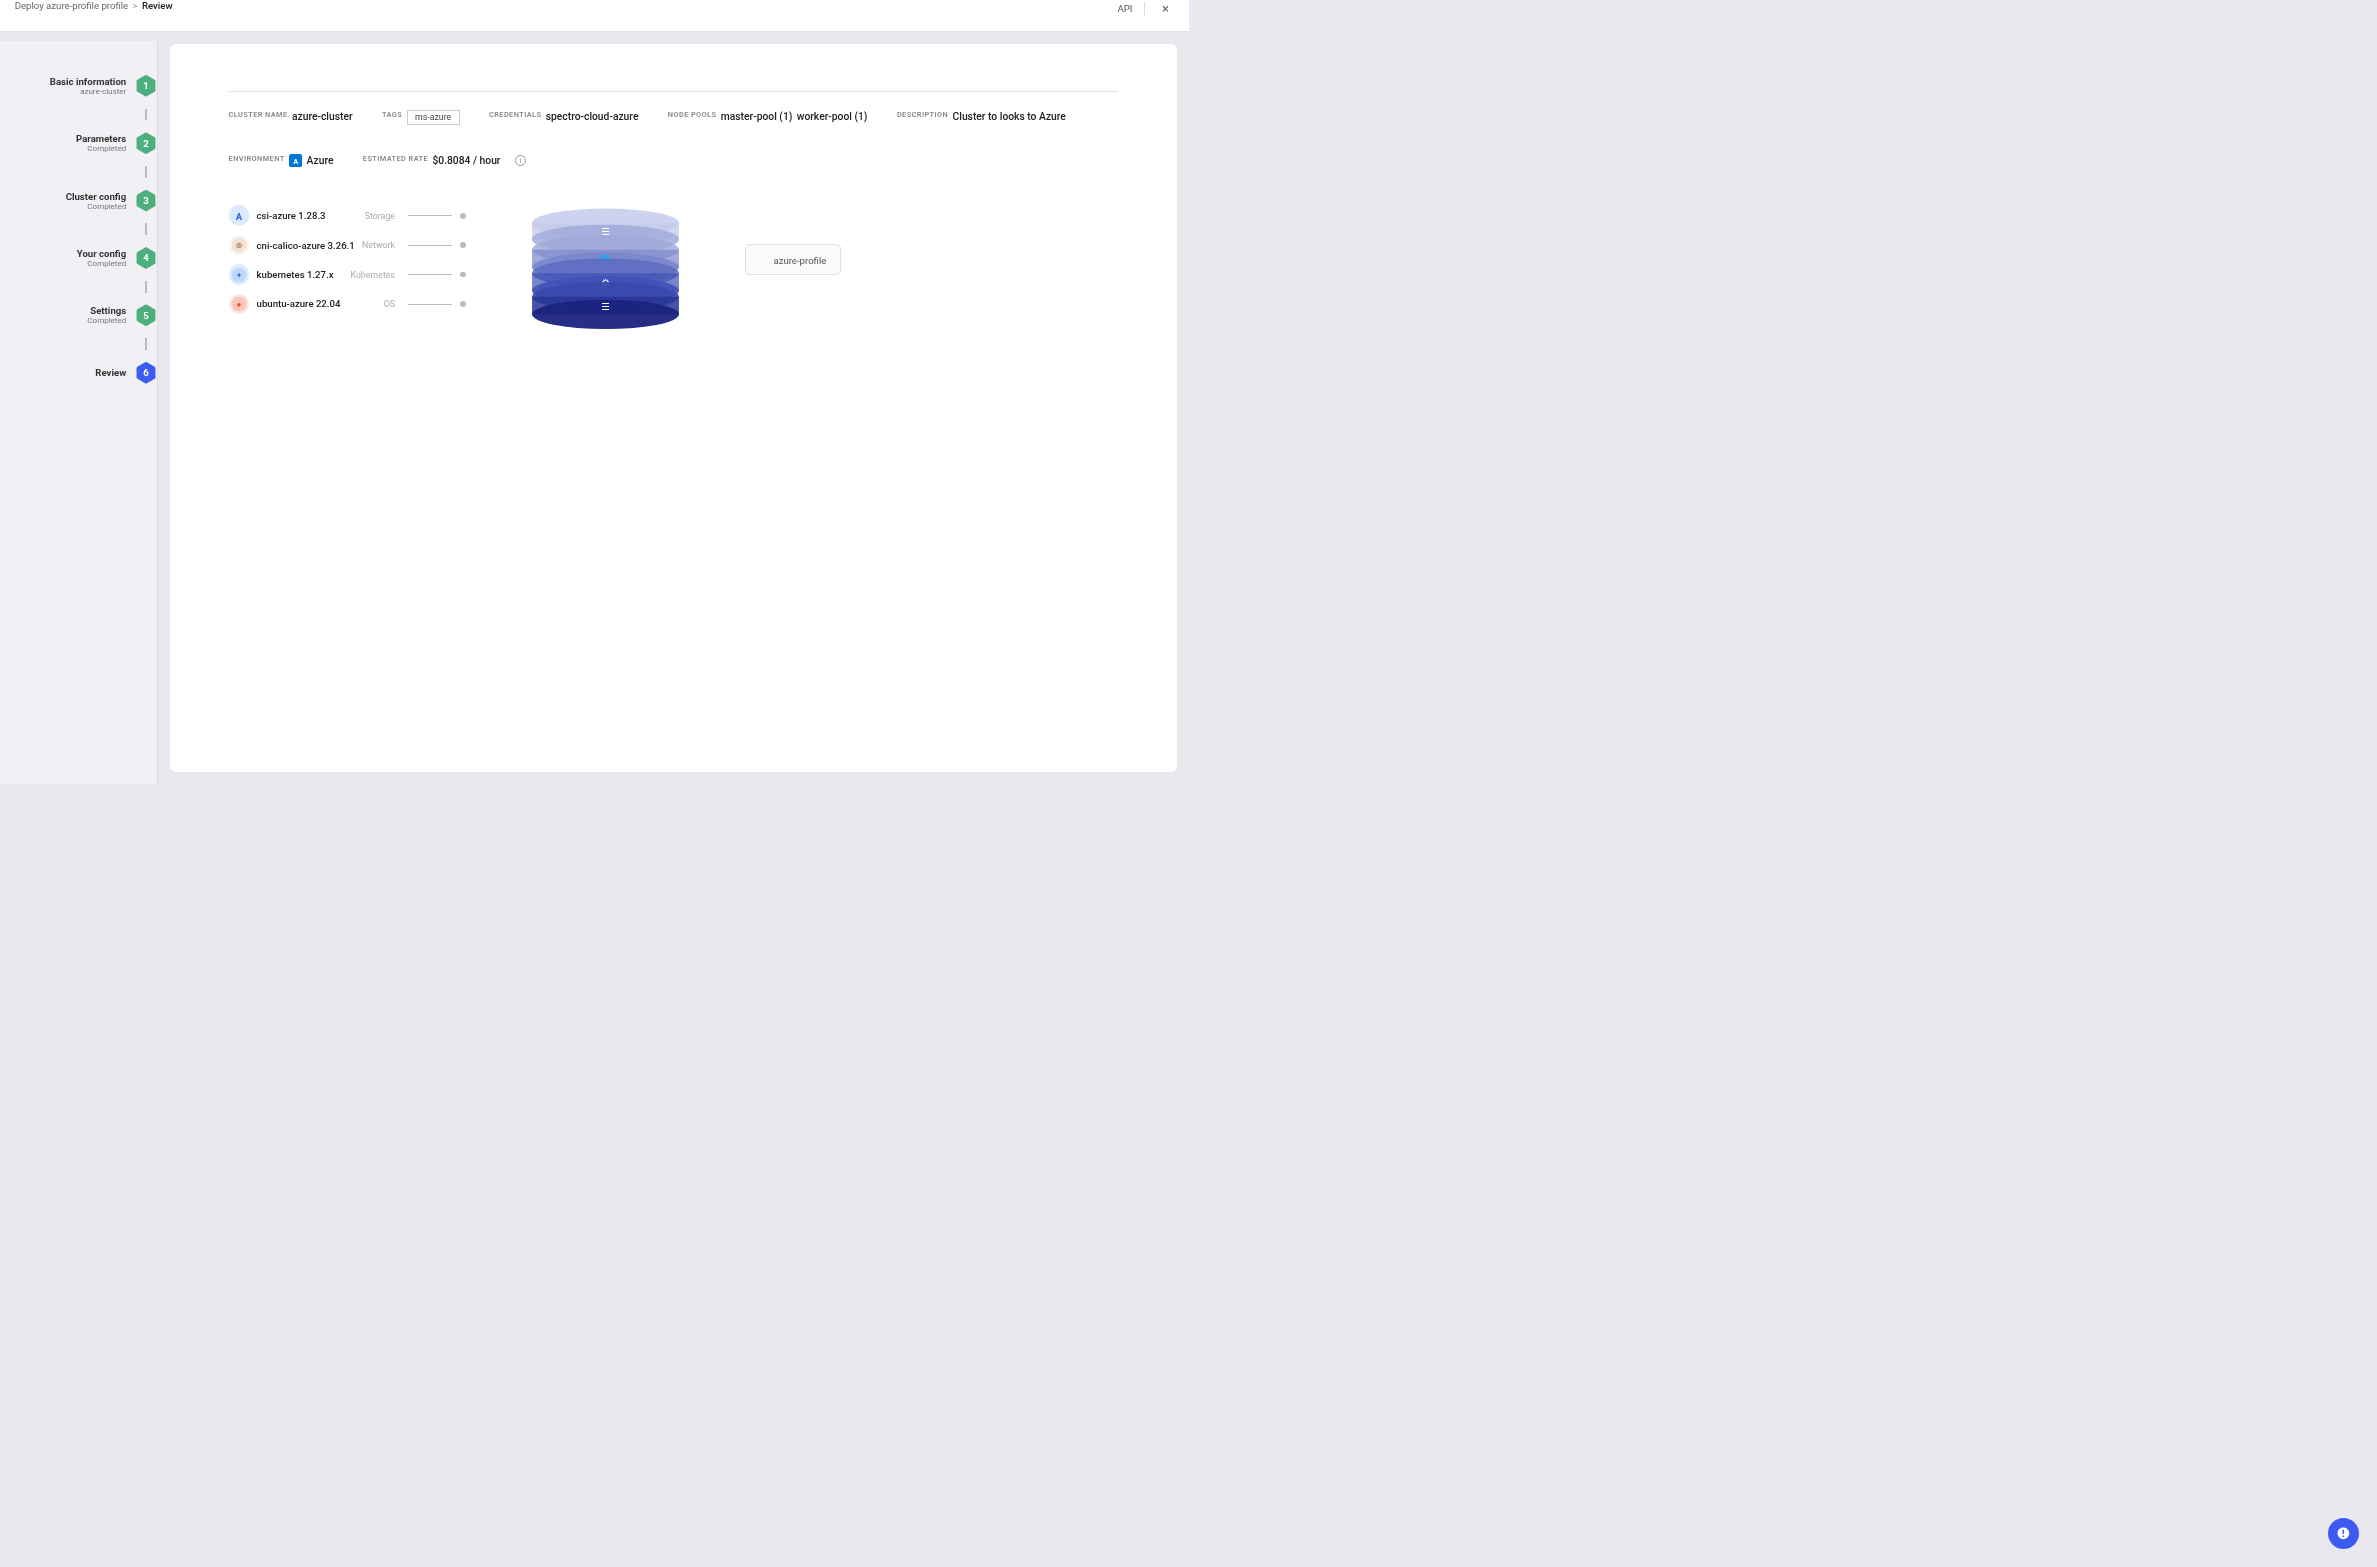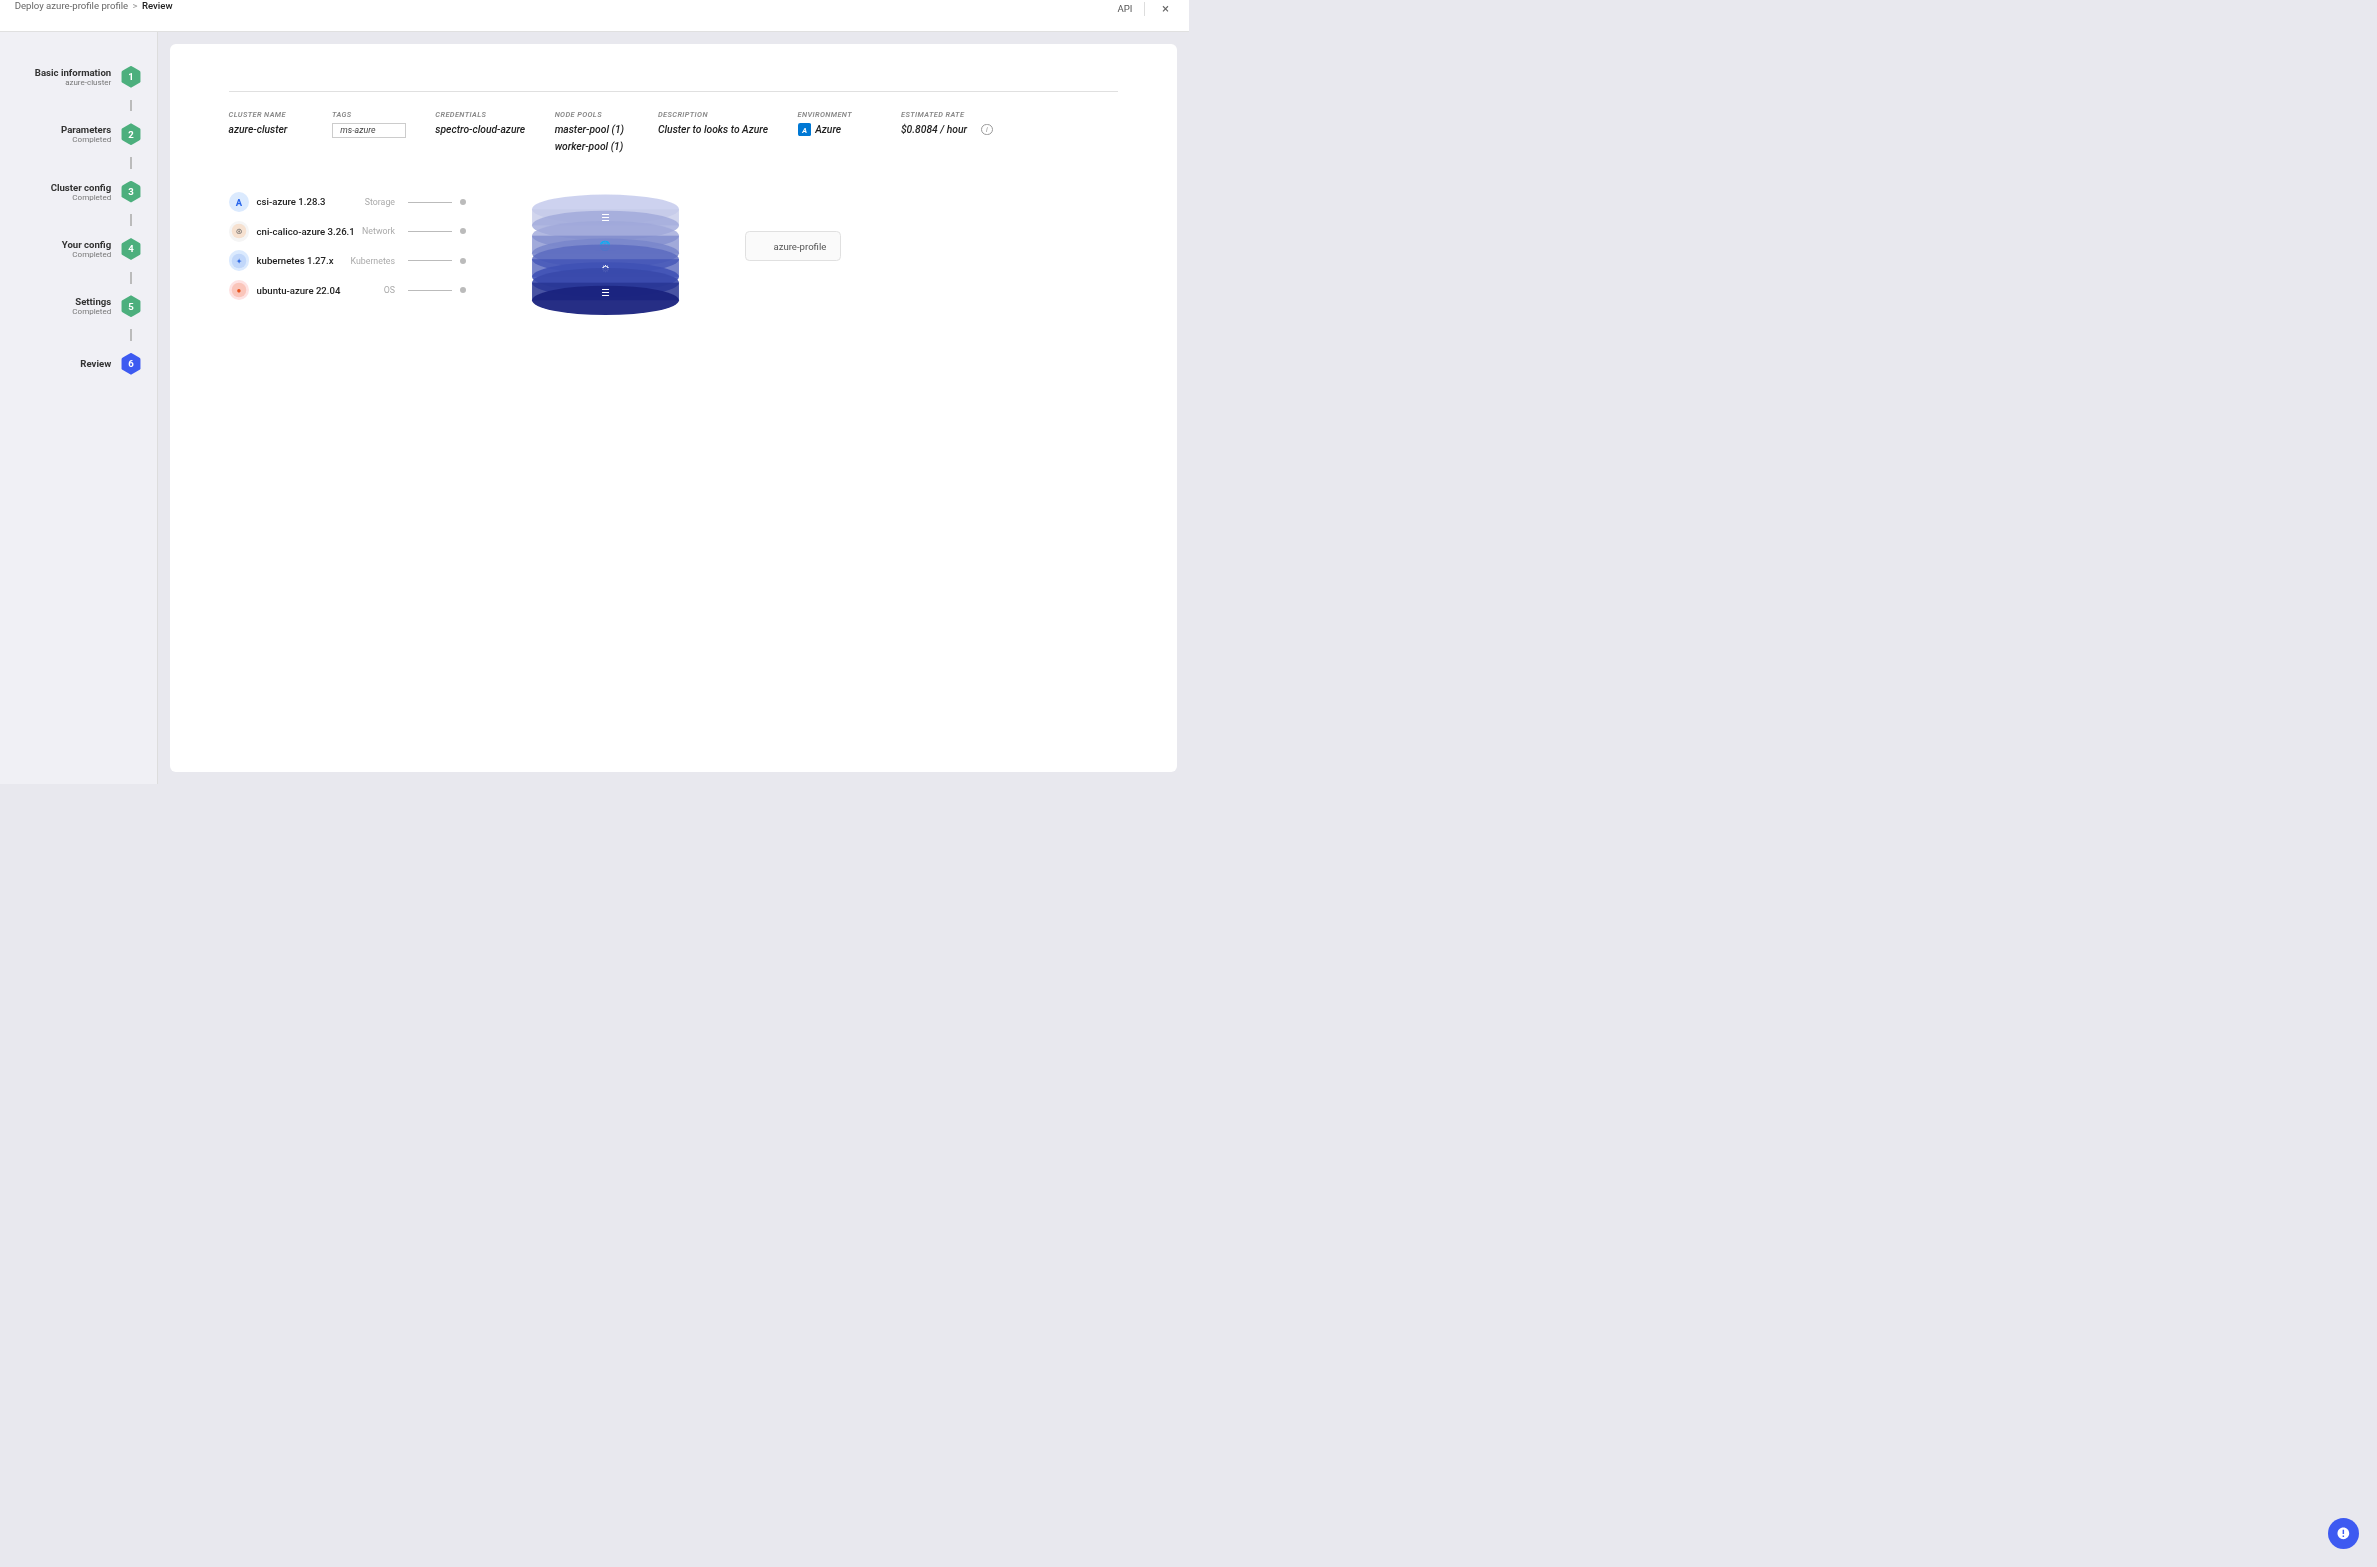--- a/index.html
+++ b/index.html
@@ -54,26 +54,27 @@
     
     .main-layout {
       display: flex;
       height: calc(784px - 32px);
     }
 
     
     .sidebar {
       width: 158px;
       background: #f0f0f5;
-      padding: 22px 15px;
+      padding: 22px 0;
       display: flex;
       flex-direction: column;
       gap: 0;
       border-right: 0.7px solid #ddd;
       flex-shrink: 0;
+      margin-top: 9px;
     }
     .sidebar-item {
       display: flex;
       align-items: center;
       justify-content: flex-end;
       padding: 11.8px 0 11.8px 11.8px;
       position: relative;
       cursor: pointer;
     }
     .sidebar-item-text {
@@ -170,24 +171,23 @@
 
     
     .summary-row {
       display: flex;
       gap: 29.4px;
       padding: 0 29.4px 17.7px;
       flex-wrap: wrap;
     }
     .summary-col {
       display: flex;
-      flex-direction: column;
+      flex-direction: row;
       gap: 4.4px;
       min-width: 74px;
-      font-style: italic;
     }
     .summary-col-label {
       font-size: 7.4px;
       color: #888;
       text-transform: uppercase;
       letter-spacing: 0.4px;
       font-weight: 600;
     }
     .summary-col-value {
       font-size: 10.3px;

